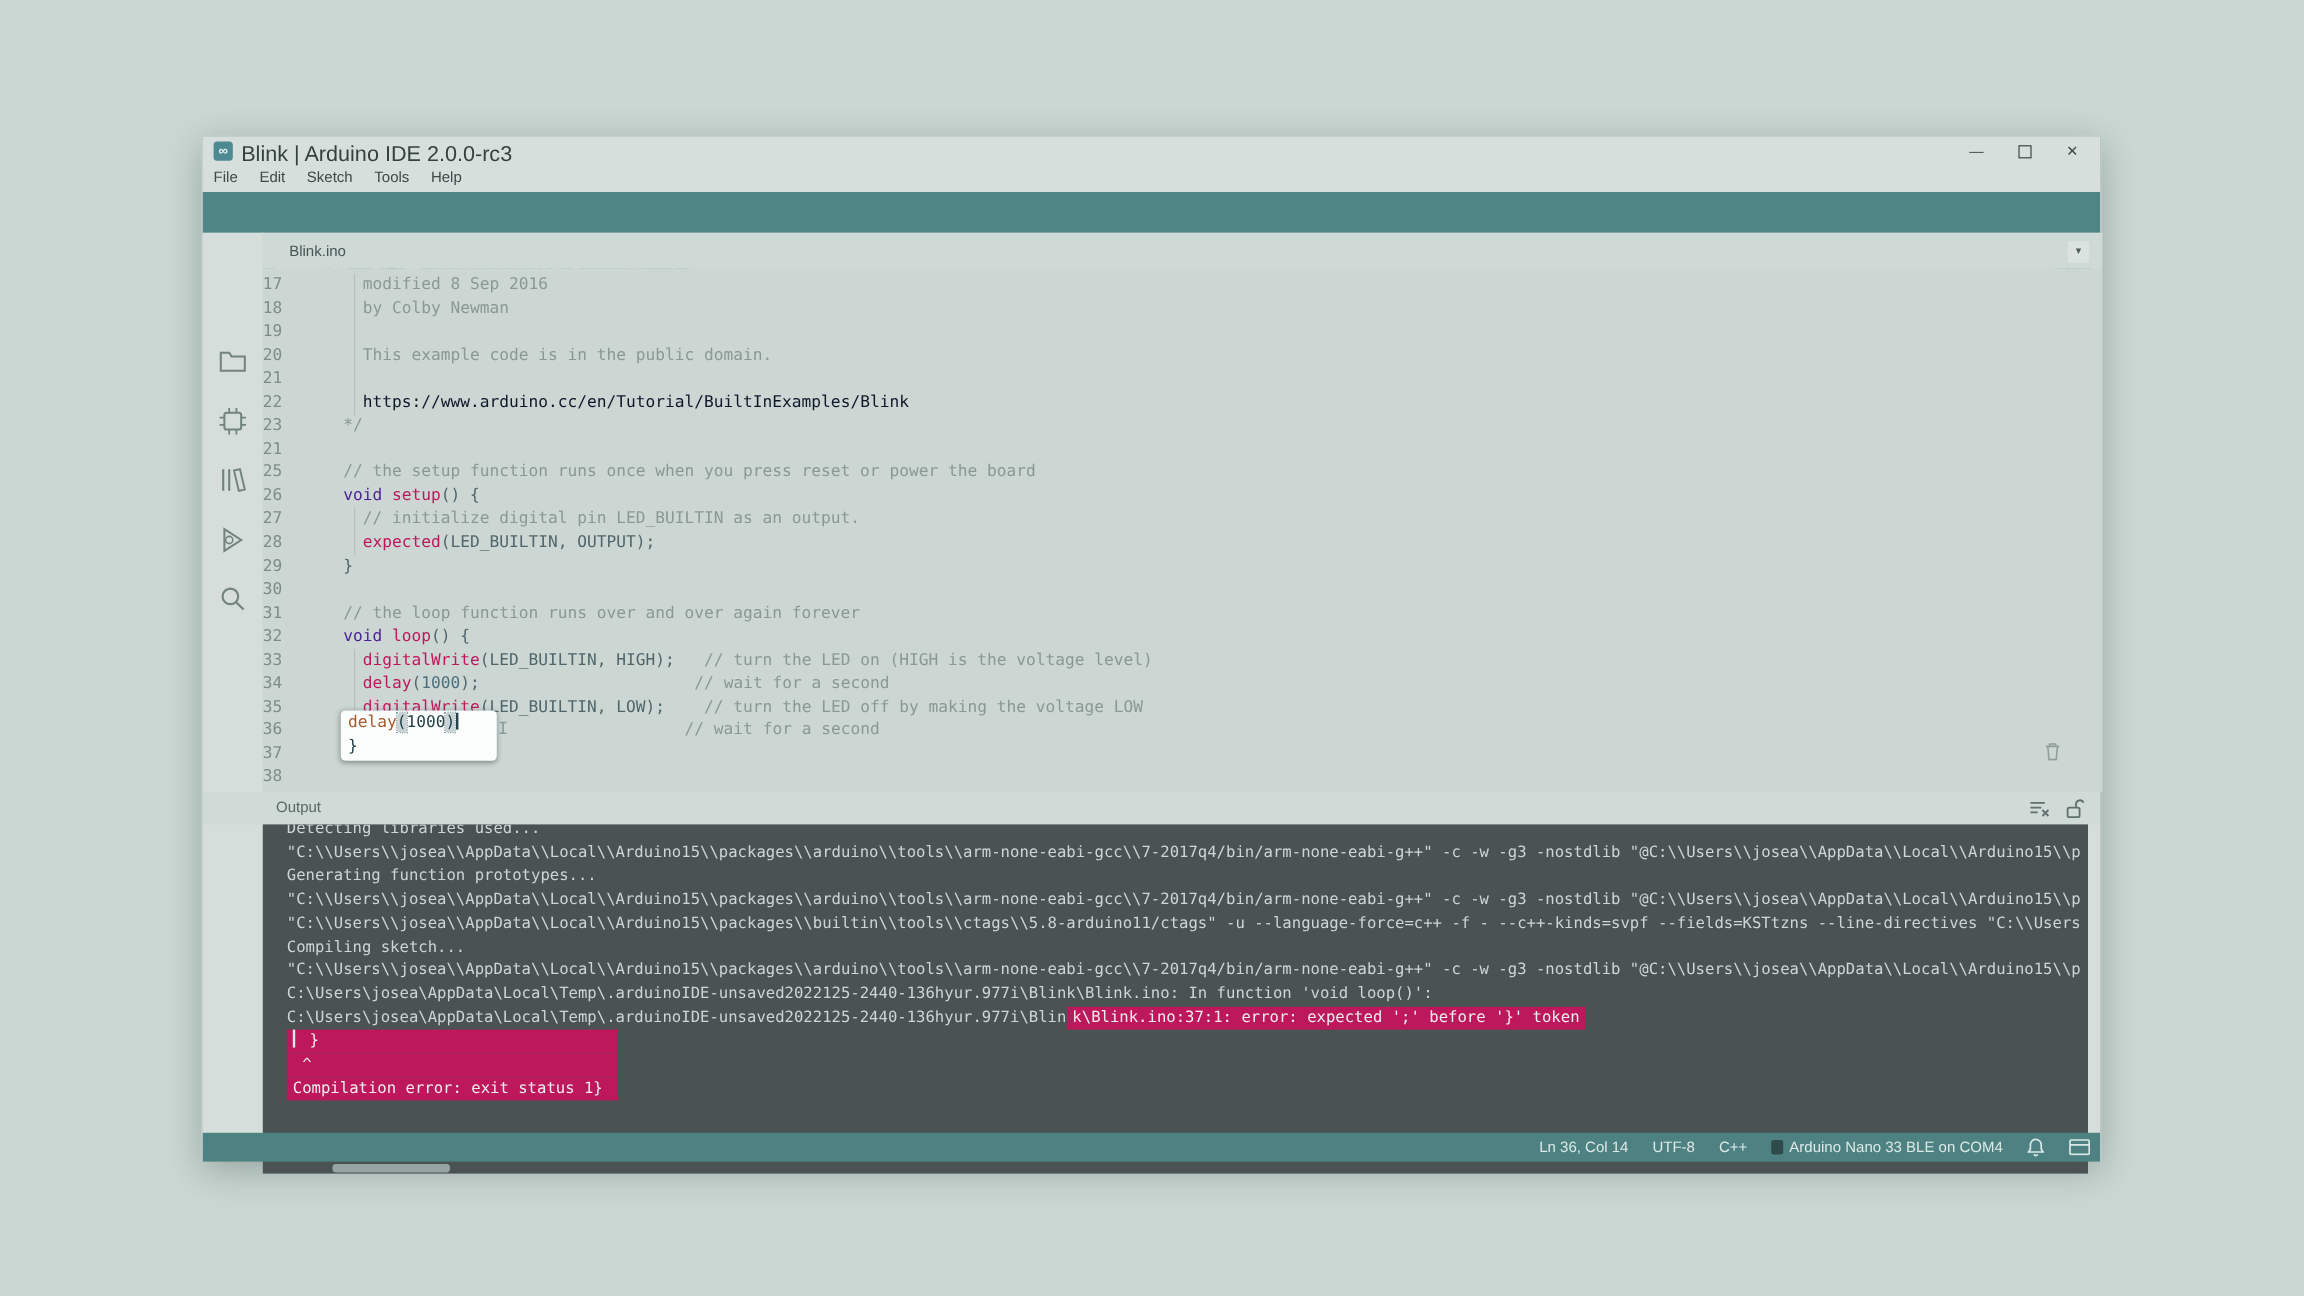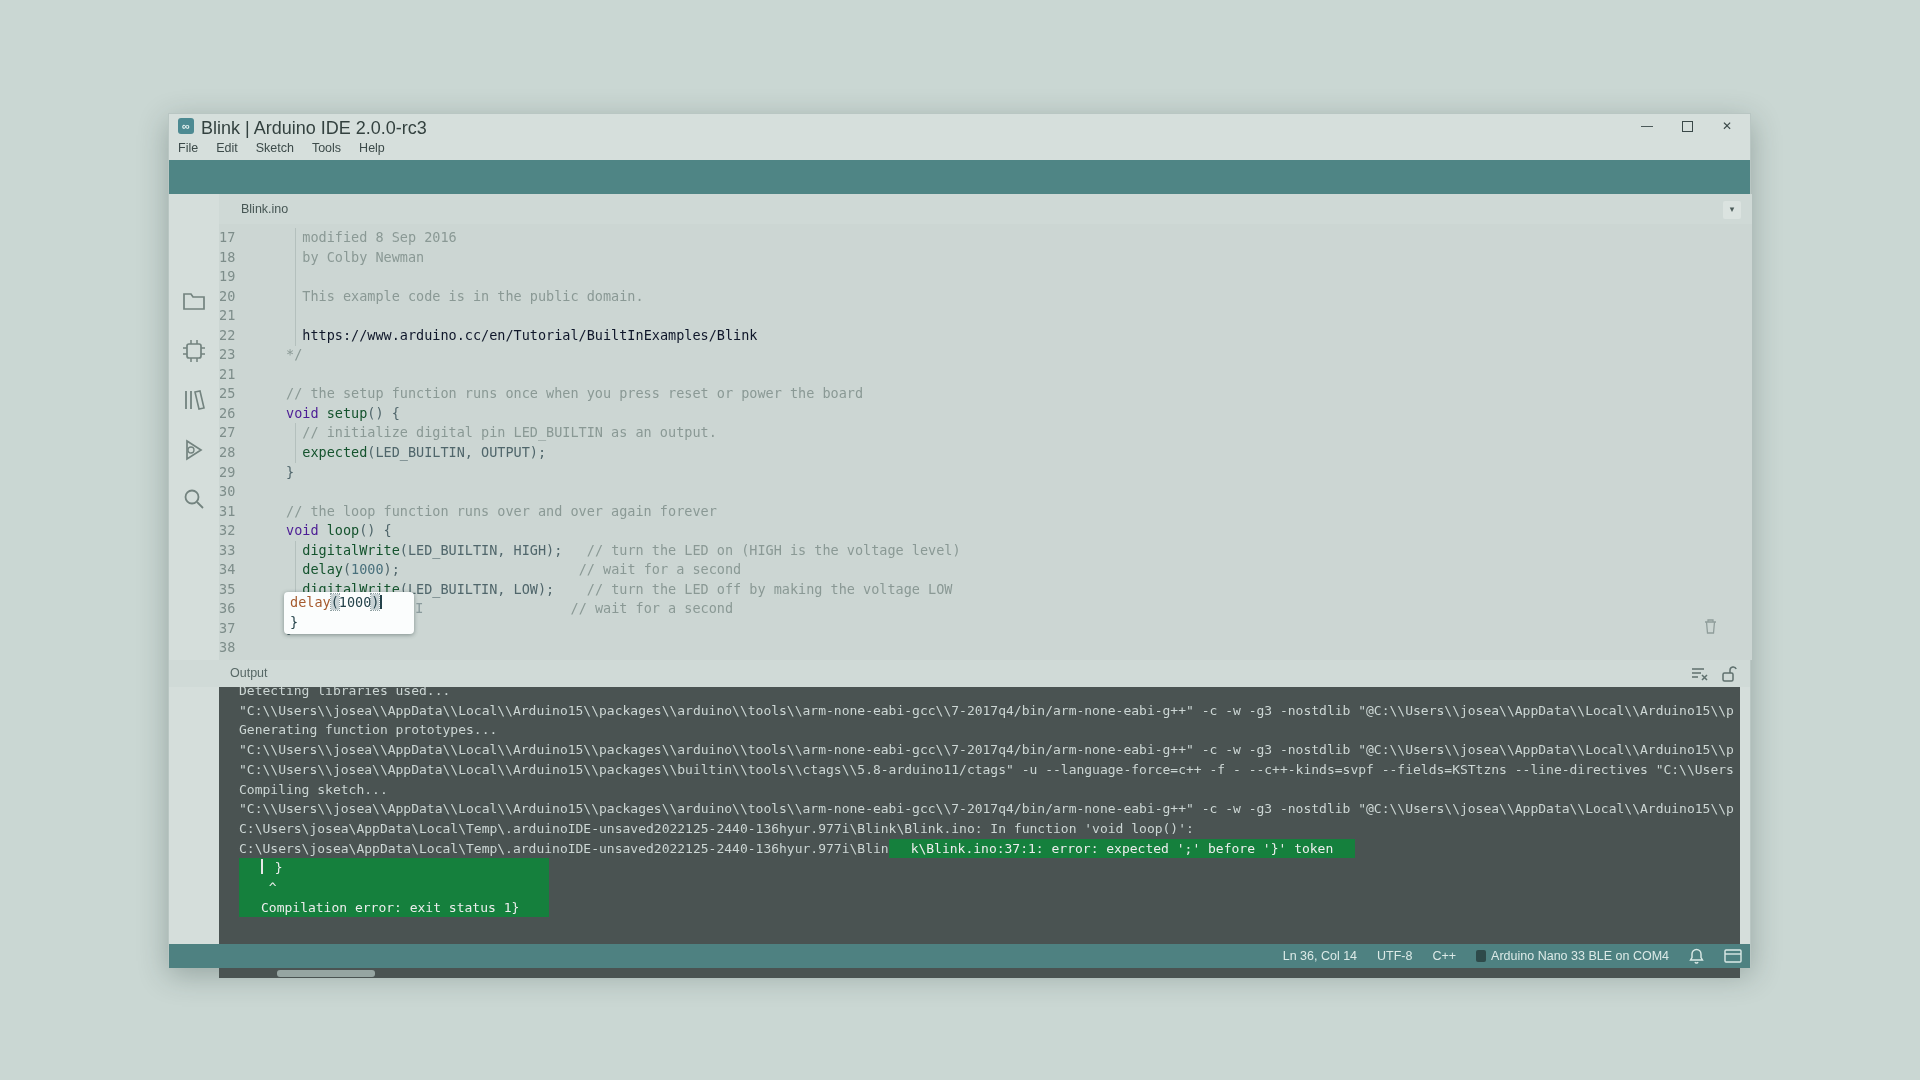--- a/index.html
+++ b/index.html
@@ -36,41 +36,41 @@
        text-align:center;line-height:17px;font-size:9px;color:#4c5c5a;}
   #sidebar{position:absolute;left:0;top:80px;width:50px;height:750px;background:#d5dedb;border-right:1px solid #c0ccc9;}
   .side-ic{position:absolute;left:13px;width:24px;height:24px;color:#73837f;}
   
   #editor{position:absolute;left:50px;top:110px;width:1533px;height:436px;background:#ccd6d3;overflow:hidden;
           font-family:"DejaVu Sans Mono",monospace;font-size:13.5px;}
   .row{white-space:pre;line-height:19.55px;height:19.55px;}
   .row:first-child{margin-top:4px;}
   .ln{display:inline-block;width:40px;text-align:left;color:#7d8d8a;}
   .ln + .code{margin-left:27px;}
-  .cm{color:#8a9995;} .df{color:#50666b;} .kw{color:#4c1d95;} .fn{color:#14532d;} .nm{color:#49707c;}
+  .cm{color:#8a9995;} .df{color:#50666b;} .kw{color:#4c1d95;} .fn{color:#be185d;} .nm{color:#49707c;}
   .lk{color:#0f172a;}
   .guide{position:absolute;width:1px;background:#b4c0bd;left:76px;}
   
   #hl-box{position:absolute;left:65px;top:368px;width:130px;height:42px;background:#fbfdfd;border-radius:4px;
           box-shadow:0 1px 4px rgba(40,60,58,.45);padding:1px 0 0 6px;box-sizing:border-box;
           font-family:"DejaVu Sans Mono",monospace;font-size:13.5px;line-height:19.55px;white-space:pre;}
   #hl-box .fn2{color:#a55a2e;} #hl-box .df2{color:#24424a;}
   .brk{background:#c9d3d5;outline:1px dotted #8fa0a2;color:#24424a;}
   #caret{display:inline-block;width:1.5px;height:14px;background:#24424a;vertical-align:-2px;margin-left:1px;}
   #ibeam{position:absolute;left:196px;top:376px;color:#8a9a9c;font-size:14px;font-family:"DejaVu Sans Mono",monospace;}
   #trash-icon{position:absolute;left:1485px;top:395px;opacity:.55;color:#5f706e;}
   
   #output-header{position:absolute;left:0;top:546px;width:100%;height:27px;background:#d0dad7;}
   #output-title{position:absolute;left:61px;top:6px;font-size:12.5px;color:#576866;}
   .out-ic{position:absolute;top:5px;color:#5f706e;}
   #clear-output-btn{left:1522px;} #scroll-lock-btn{left:1552px;}
   #console{position:absolute;left:50px;top:573px;width:1521px;height:291px;background:#4a5352;overflow:hidden;}
   #console-inner{padding:0 0 0 20px;margin-top:-6px;font-family:"DejaVu Sans Mono",monospace;font-size:13px;
                  color:#ccd6d4;line-height:19.7px;white-space:pre;}
-  .blk{background:#15803d;color:#ededed;display:inline-block;padding:0 22px;line-height:19.7px;}
+  .blk{background:#be185d;color:#ededed;display:inline-block;padding:0 5px;line-height:19.7px;}
   .caret-bar{display:inline-block;width:2px;height:15px;background:#e8e8e8;vertical-align:-2px;margin-right:4px;}
   #console-scroll-thumb{position:absolute;left:58px;bottom:1px;width:98px;height:7px;background:#96a5a2;border-radius:3px;}
   
   #statusbar{position:absolute;left:0;top:830px;width:100%;height:24px;background:#4e8181;color:#dceae7;font-size:12.5px;}
   #status-right{position:absolute;right:8px;top:0;height:24px;display:flex;align-items:center;gap:20px;}
   .chip-ic{display:inline-block;width:10px;height:12px;background:#2e4a4a;border-radius:2px;margin-right:5px;vertical-align:-2px;}
   svg{display:block;}
 </style>
 </head>
 <body>

